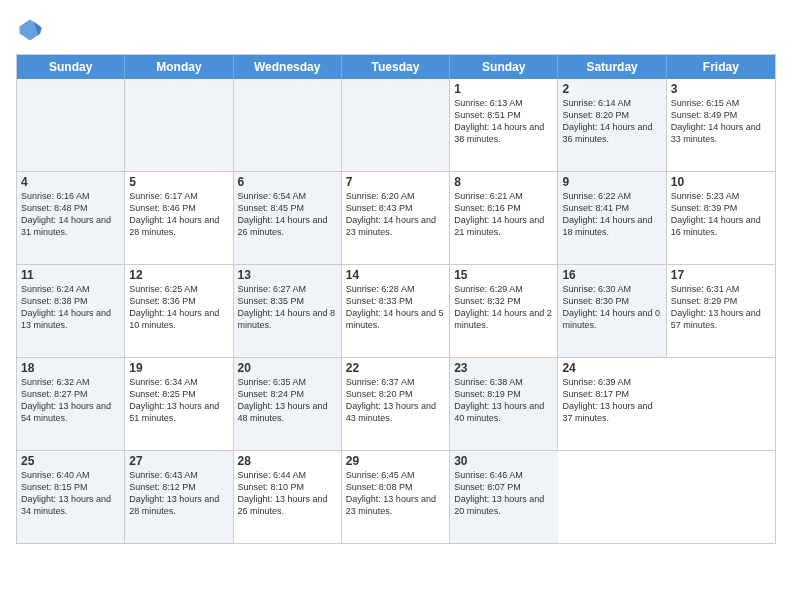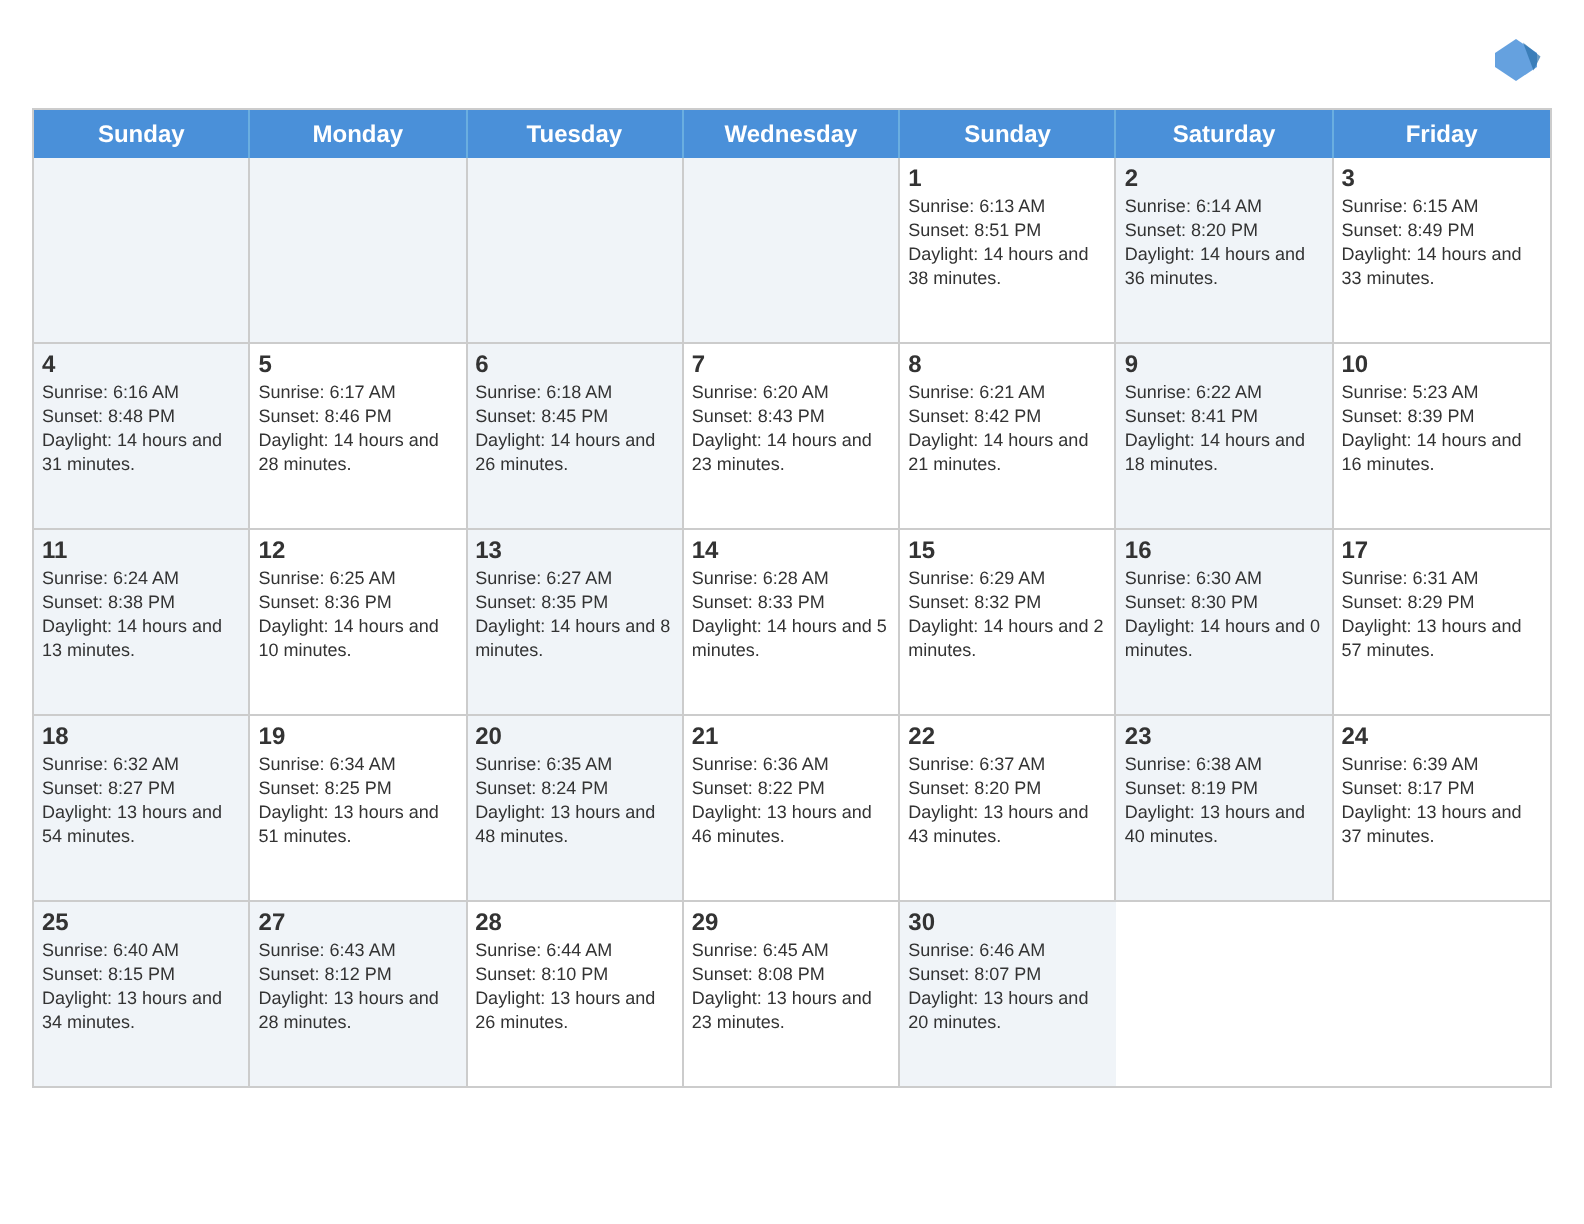--- a/index.html
+++ b/index.html
@@ -9,21 +9,20 @@
       width: 792px;
       height: 612px;
       overflow: hidden;
     }
     .page {
       width: 792px;
       height: 554px;
       padding: 16px 16px 10px 16px;
       display: flex;
       flex-direction: column;
-      align-items: flex-end;
     }
     .header {
       display: flex;
       justify-content: space-between;
       align-items: flex-start;
       margin-bottom: 10px;
     }
     .logo {
       display: flex;
       align-items: center;
@@ -129,22 +128,22 @@
     <div class="title-block">
       <div class="month-year"></div>
       <div class="location"></div>
     </div>
   </div>
 
   <div class="calendar">
     <div class="cal-header-row">
     <div class="cal-header-cell">Sunday</div>
         <div class="cal-header-cell">Monday</div>
+        <div class="cal-header-cell">Wednesday</div>
         <div class="cal-header-cell">Tuesday</div>
-        <div class="cal-header-cell">Wednesday</div>
         <div class="cal-header-cell">Sunday</div>
         <div class="cal-header-cell">Saturday</div>
         <div class="cal-header-cell">Friday</div>
       </div>
     <div class="cal-body">
     <div class="cal-row">
           <div class="cal-cell empty shaded"></div>
           <div class="cal-cell empty shaded"></div>
           <div class="cal-cell empty shaded"></div>
           <div class="cal-cell empty shaded"></div>
@@ -180,36 +179,36 @@
           </div>
           <div class="cal-cell">
             <span class="day-num">5</span>
             <div class="cell-text">Sunrise: 6:17 AM
 Sunset: 8:46 PM
 Daylight: 14 hours
 and 28 minutes.</div>
           </div>
           <div class="cal-cell shaded">
             <span class="day-num">6</span>
-            <div class="cell-text">Sunrise: 6:18 AM
+            <div class="cell-text">Sunrise: 6:54 AM
 Sunset: 8:45 PM
 Daylight: 14 hours
 and 26 minutes.</div>
           </div>
           <div class="cal-cell">
             <span class="day-num">7</span>
             <div class="cell-text">Sunrise: 6:20 AM
 Sunset: 8:43 PM
 Daylight: 14 hours
 and 23 minutes.</div>
           </div>
           <div class="cal-cell">
             <span class="day-num">8</span>
             <div class="cell-text">Sunrise: 6:21 AM
-Sunset: 8:42 PM
+Sunset: 8:16 PM
 Daylight: 14 hours
 and 21 minutes.</div>
           </div>
           <div class="cal-cell shaded">
             <span class="day-num">9</span>
             <div class="cell-text">Sunrise: 6:22 AM
 Sunset: 8:41 PM
 Daylight: 14 hours
 and 18 minutes.</div>
           </div>
@@ -286,27 +285,20 @@
 Sunset: 8:25 PM
 Daylight: 13 hours
 and 51 minutes.</div>
           </div>
           <div class="cal-cell shaded">
             <span class="day-num">20</span>
             <div class="cell-text">Sunrise: 6:35 AM
 Sunset: 8:24 PM
 Daylight: 13 hours
 and 48 minutes.</div>
-          </div>
-          <div class="cal-cell">
-            <span class="day-num">21</span>
-            <div class="cell-text">Sunrise: 6:36 AM
-Sunset: 8:22 PM
-Daylight: 13 hours
-and 46 minutes.</div>
           </div>
           <div class="cal-cell">
             <span class="day-num">22</span>
             <div class="cell-text">Sunrise: 6:37 AM
 Sunset: 8:20 PM
 Daylight: 13 hours
 and 43 minutes.</div>
           </div>
           <div class="cal-cell shaded">
             <span class="day-num">23</span>

